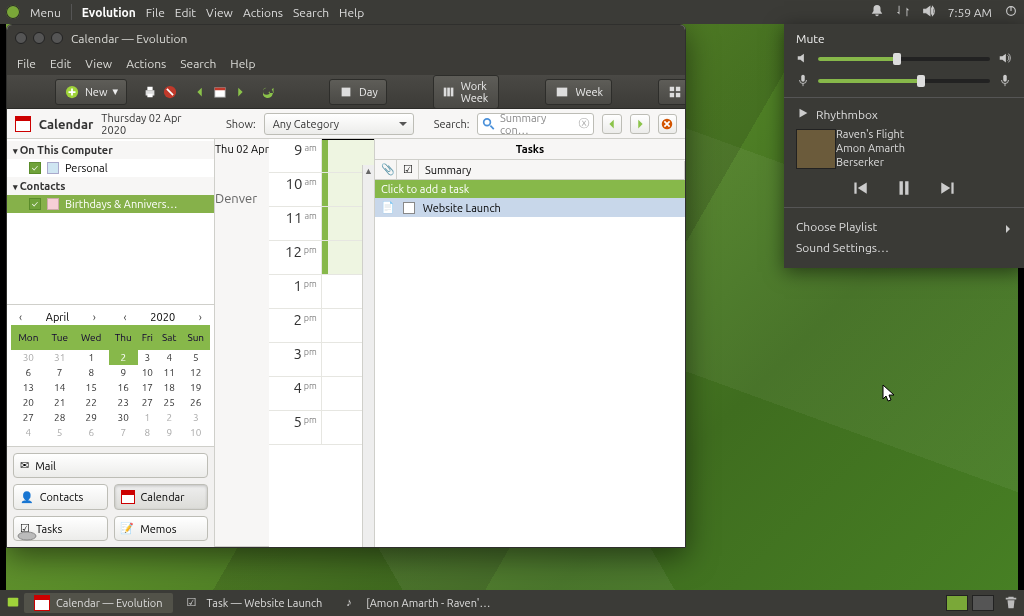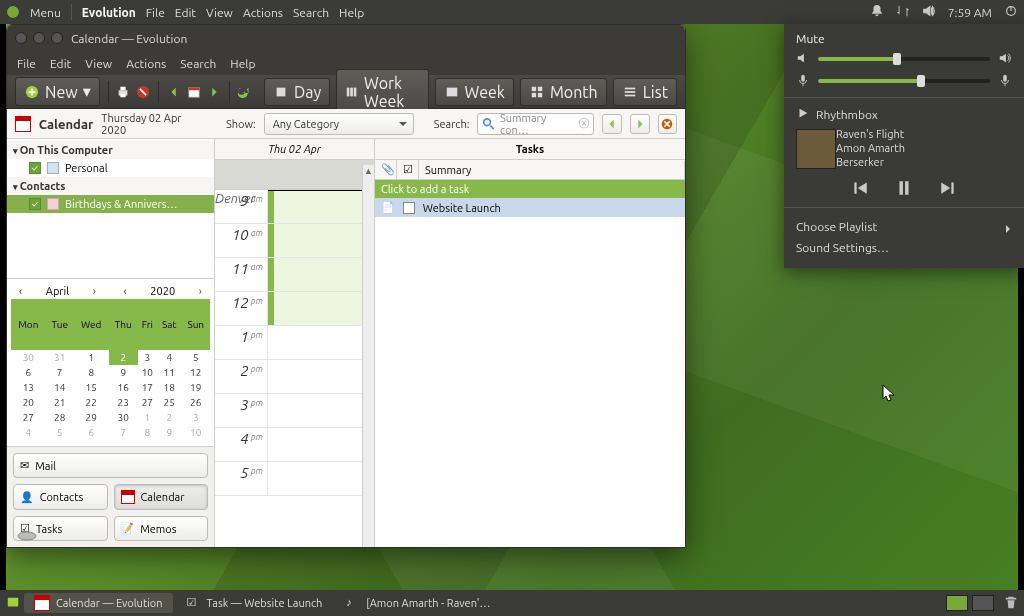--- a/index.html
+++ b/index.html
@@ -41,21 +41,21 @@
   .media-ctrls svg { width:18px;height:18px; fill:#ccc; cursor:pointer; }
   .vol-line { display:flex; justify-content:space-between; align-items:flex-end; padding:4px 0; cursor:default; }
   .chev { width:8px;height:8px; }
   
   .win { position:absolute; left:6px; top:24px; width:680px; height:524px; background:#f2f1f0; border:1px solid #2f2f2d; box-shadow:0 8px 30px rgba(0,0,0,.5); display:flex; flex-direction:column; z-index:40; border-radius:6px 6px 0 0; overflow:hidden; }
   .titlebar { background:#3c3b37; color:#dcdcd8; height:26px; display:flex; align-items:center; font-size:12px; padding:0 8px; gap:8px; }
   .wbtns { display:flex; gap:6px; }
   .wbtn { width:12px;height:12px;border-radius:50%;background:#555;border:1px solid #222; }
   .menubar { background:#3c3b37; color:#dcdcd8; height:24px; display:flex; align-items:center; gap:14px; padding:0 10px; font-size:12px; }
   .toolbar { background:linear-gradient(#4a4945,#3c3b37); height:34px; display:flex; align-items:center; padding:0 8px; gap:6px; border-bottom:1px solid #2b2b28; }
-  .tbtn { display:flex; align-items:center; gap:5px; padding:4px 8px; background:linear-gradient(#5e5d58,#4a4945); border:1px solid #2d2d2a; border-radius:3px; color:#eee; font-size:16px; cursor:default; }
+  .tbtn { display:flex; align-items:center; gap:5px; padding:4px 8px; background:linear-gradient(#5e5d58,#4a4945); border:1px solid #2d2d2a; border-radius:3px; color:#eee; font-size:11px; cursor:default;margin-left:40px; }
   .ticon { width:16px;height:16px; display:flex; align-items:center; justify-content:center; }
   .ticon svg { width:14px;height:14px; }
   .tsep { width:1px; height:22px; background:#2b2b28; margin:0 2px; }
   .filterbar { height:30px; background:#f7f6f5; border-bottom:1px solid #cfcfca; display:flex; align-items:center; padding:0 8px; gap:8px; font-size:11px; color:#333; }
   .cal-ico { width:16px;height:16px; background:#fff; border:1px solid #c00; position:relative; }
   .cal-ico::before{content:"";position:absolute;top:0;left:0;right:0;height:4px;background:#c00;}
   .combo { height:22px; border:1px solid #bdbdb6; border-radius:3px; background:linear-gradient(#fff,#ececea); padding:0 22px 0 8px; display:flex; align-items:center; position:relative; min-width:150px; }
   .combo::after { content:""; position:absolute; right:6px; top:8px; border:4px solid transparent; border-top-color:#555; }
   .search-box { height:22px; border:1px solid #bdbdb6; border-radius:3px; background:#fff; display:flex; align-items:center; padding:0 4px; gap:4px; width:120px; color:#888; }
   .navarr { width:20px;height:20px; border:1px solid #bdbdb6; border-radius:3px; background:linear-gradient(#fff,#ececea); display:flex; align-items:center; justify-content:center; }
@@ -67,29 +67,29 @@
   .tree-item { display:flex; align-items:center; gap:6px; padding:3px 6px 3px 22px; }
   .tree-item.sel { background:#86b14a; color:#fff; }
   .chk { width:12px;height:12px;border:1px solid #5a8c2a;background:#6fa23a; display:flex;align-items:center;justify-content:center;color:#fff;font-size:9px; }
   .sq { width:12px;height:12px;background:#cfe6f2;border:1px solid #aac; }
   .sq.pink { background:#f6cfd6; border-color:#caa; }
   .minical-wrap { margin-top:auto; }
   .minical { padding:4px 4px 6px 4px; border-top:1px solid #cfcfca; }
   .mc-head { display:flex; align-items:center; justify-content:space-between; font-size:11px; padding:2px 4px; }
   .mc-nav { cursor:default; color:#444; padding:0 4px; }
   .mc-grid { width:100%; border-collapse:collapse; font-size:10px; text-align:center; }
-  .mc-grid th { background:#87b84a; color:#103; padding:20px 0; font-weight:normal; }
+  .mc-grid th { background:#87b84a; color:#103; padding:7px 0; font-weight:normal; }
   .mc-grid td { padding:2px 0; color:#333; }
   .mc-grid td.dim { color:#aaa; }
   .mc-grid td.today { background:#87b84a; color:#fff; }
   .switcher { border-top:1px solid #cfcfca; padding:6px; display:grid; grid-template-columns:1fr 1fr; gap:6px; background:#f2f1f0;}
   .swbtn { display:flex; align-items:center; gap:6px; padding:5px 6px; border:1px solid #bdbdb6; border-radius:4px; background:linear-gradient(#fff,#ececea); font-size:11px; cursor:default; }
   .swbtn.full { grid-column:1 / span 2; }
   .swbtn.active { background:linear-gradient(#eee,#dcdcd8); box-shadow:inset 0 1px 3px rgba(0,0,0,.2); }
-  .dayview { width:160px; border-right:1px solid #cfcfca; background:#fff; font-size:11px; position:relative; display:flex; flex-direction:column;font-style:italic; }
+  .dayview { width:160px; border-right:1px solid #cfcfca; background:#fff; font-size:11px; position:relative; display:flex; flex-direction:row; }
   .dv-head { text-align:center; padding:4px 0; border-bottom:1px solid #cfcfca; background:#f7f6f5; }
   .dv-allday { height:30px; background:#d9d9d3; border-bottom:1px solid #cfcfca; }
   .tzlabel { position:absolute; left:0; top:52px; font-size:13px; color:#666; }
   .dv-rows { flex:1; overflow:hidden; }
   .dv-row { height:34px; border-bottom:1px solid #e6e6e1; display:flex; }
   .dv-time { width:52px; text-align:right; padding:2px 4px 0 0; color:#333; display:flex; justify-content:flex-end; align-items:flex-start; gap:2px;}
   .dv-time .hr { font-size:15px; }
   .dv-time .ap { font-size:9px; color:#888; margin-top:2px; }
   .dv-cell { flex:1; border-left:1px solid #e6e6e1; position:relative; }
   .dv-cell.cur { background:#eef5e1; }

